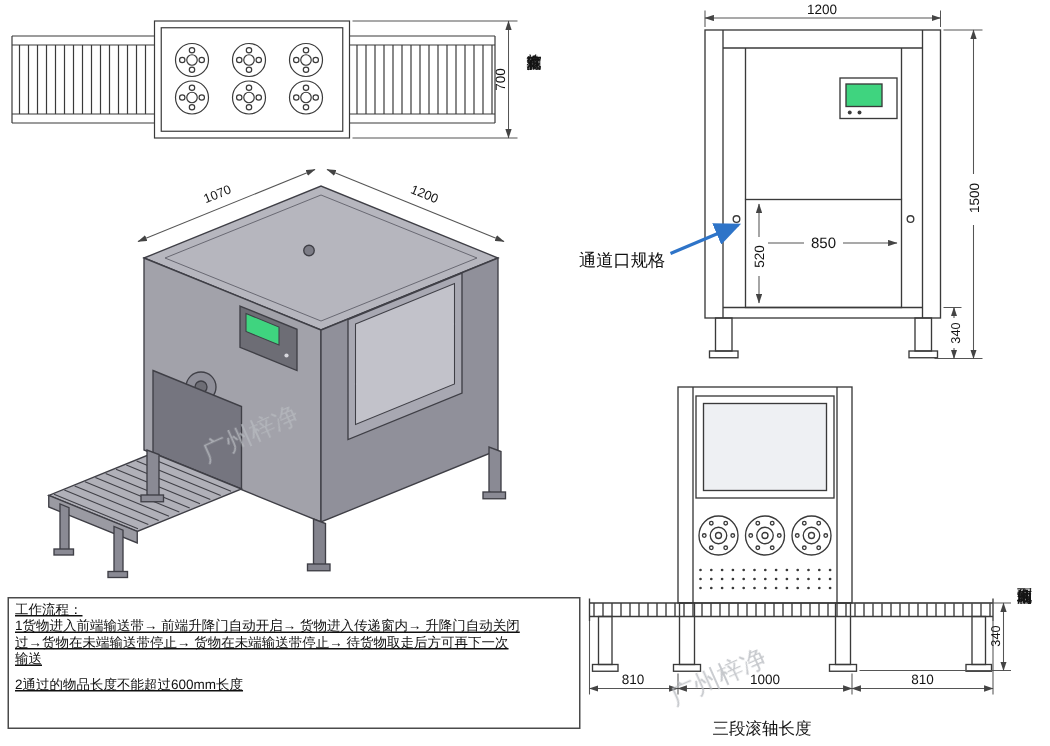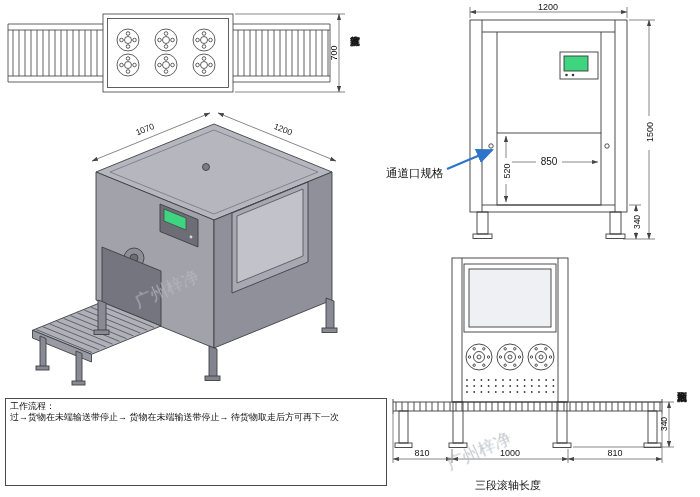--- a/index.html
+++ b/index.html
@@ -4,21 +4,21 @@
 <style>
   html,body{margin:0;padding:0;background:#fff;}
   #canvas{position:relative;width:700px;height:497px;background:#ffffff;overflow:hidden;
           font-family:"Liberation Sans",sans-serif;}
   #canvas svg{position:absolute;left:0;top:0;}
   svg text{font-family:"Liberation Sans",sans-serif;}
   .v-label{writing-mode:vertical-rl;text-orientation:upright;}
   #workflow-box{position:absolute;left:5px;top:398px;width:382px;height:88px;
     border:1px solid #4a4a4a;box-sizing:border-box;padding:2px 4px;
     font-size:9px;line-height:1.18;color:#101010;overflow:hidden;}
-  .wf-line{min-height:11px;white-space:nowrap;}
+  .wf-line{min-height:11px;white-space:nowrap;text-decoration:underline;}
   .wf-gap{min-height:6px;}
 </style>
 </head>
 <body>
 
 <div id="canvas">
 
 <svg width="700" height="497" viewBox="0 0 700 497">
   <defs>
     <marker id="ae" markerWidth="9" markerHeight="6" refX="8.5" refY="3" orient="auto">
@@ -350,17 +350,20 @@
   </g>
 
   <g stroke="none" fill="#b7babf" opacity="0.8" font-size="17">
     <text transform="translate(138,308) rotate(-24)">广州梓净</text>
     <text transform="translate(450,470) rotate(-24)">广州梓净</text>
   </g>
 </svg>
 
 <div id="workflow-box">
   <div class="wf-line">工作流程：</div>
+  <div class="wf-line">1货物进入前端输送带→ 前端升降门自动开启→ 货物进入传递窗内→ 升降门自动关闭</div>
   <div class="wf-line">过→货物在未端输送带停止→ 货物在未端输送带停止→ 待货物取走后方可再下一次</div>
+  <div class="wf-line">输送</div>
   <div class="wf-line wf-gap"></div>
+  <div class="wf-line">2通过的物品长度不能超过600mm长度</div>
 </div>
 
 </div>
 
 </body></html>

